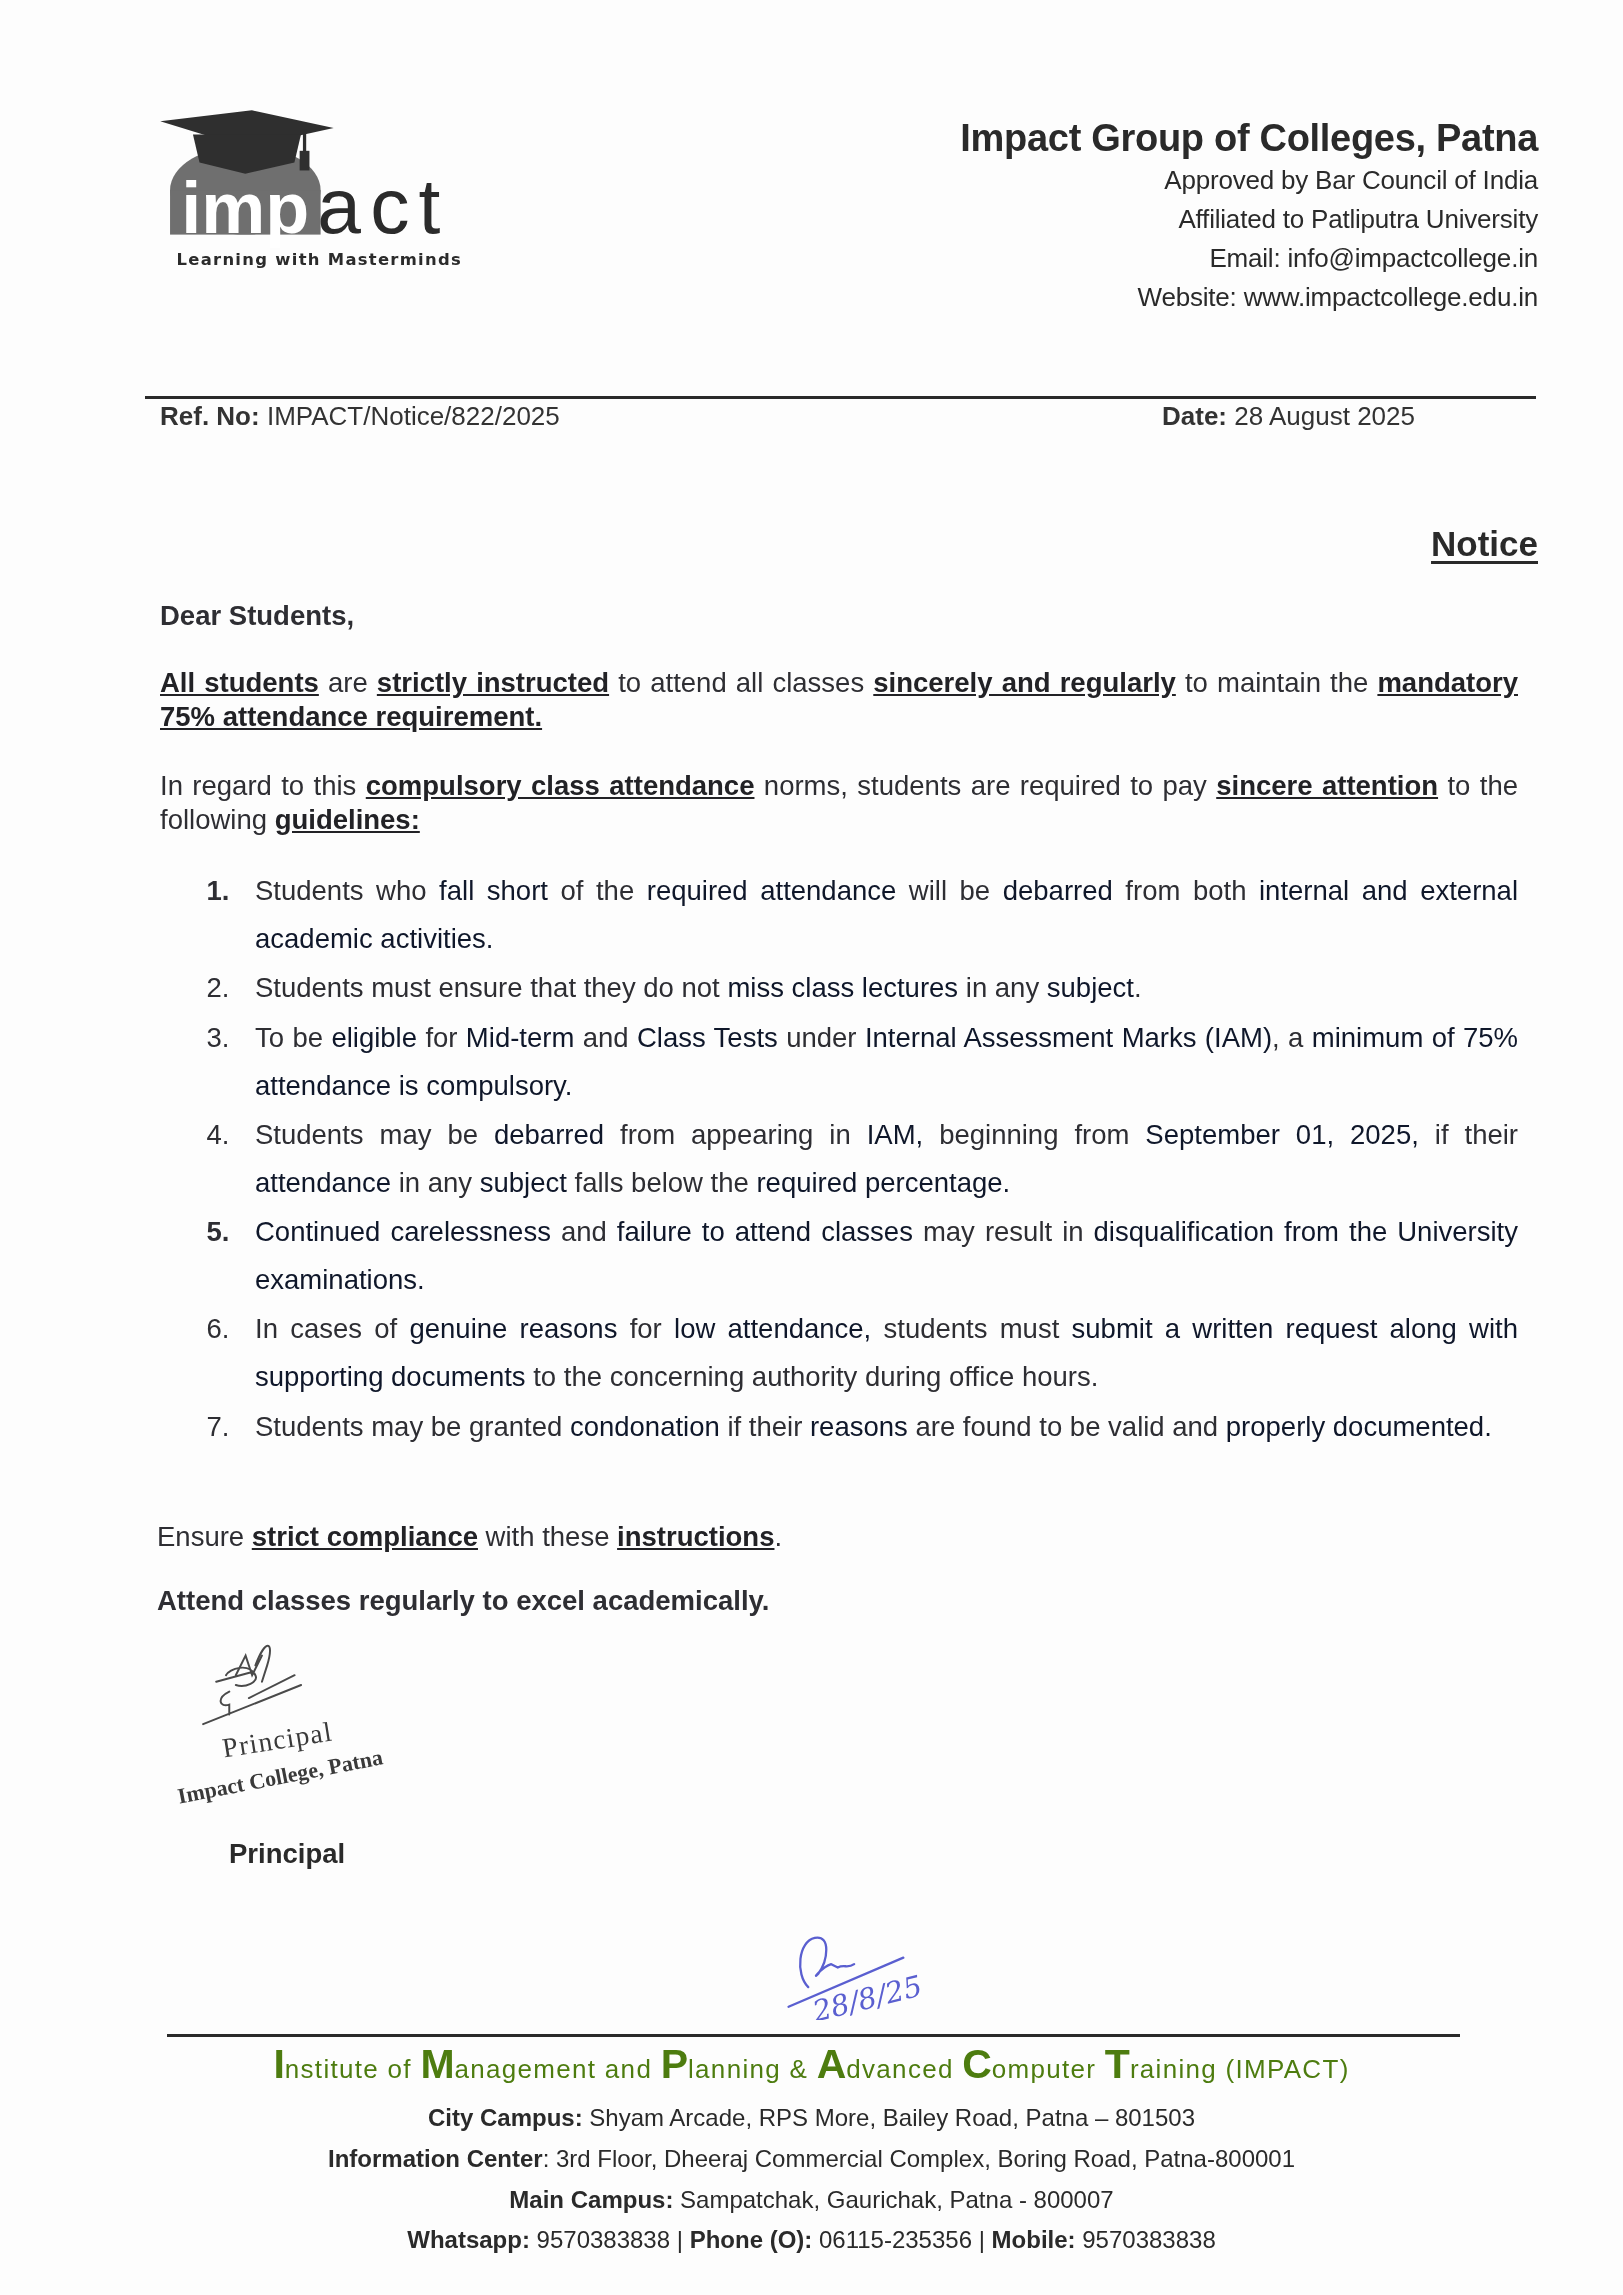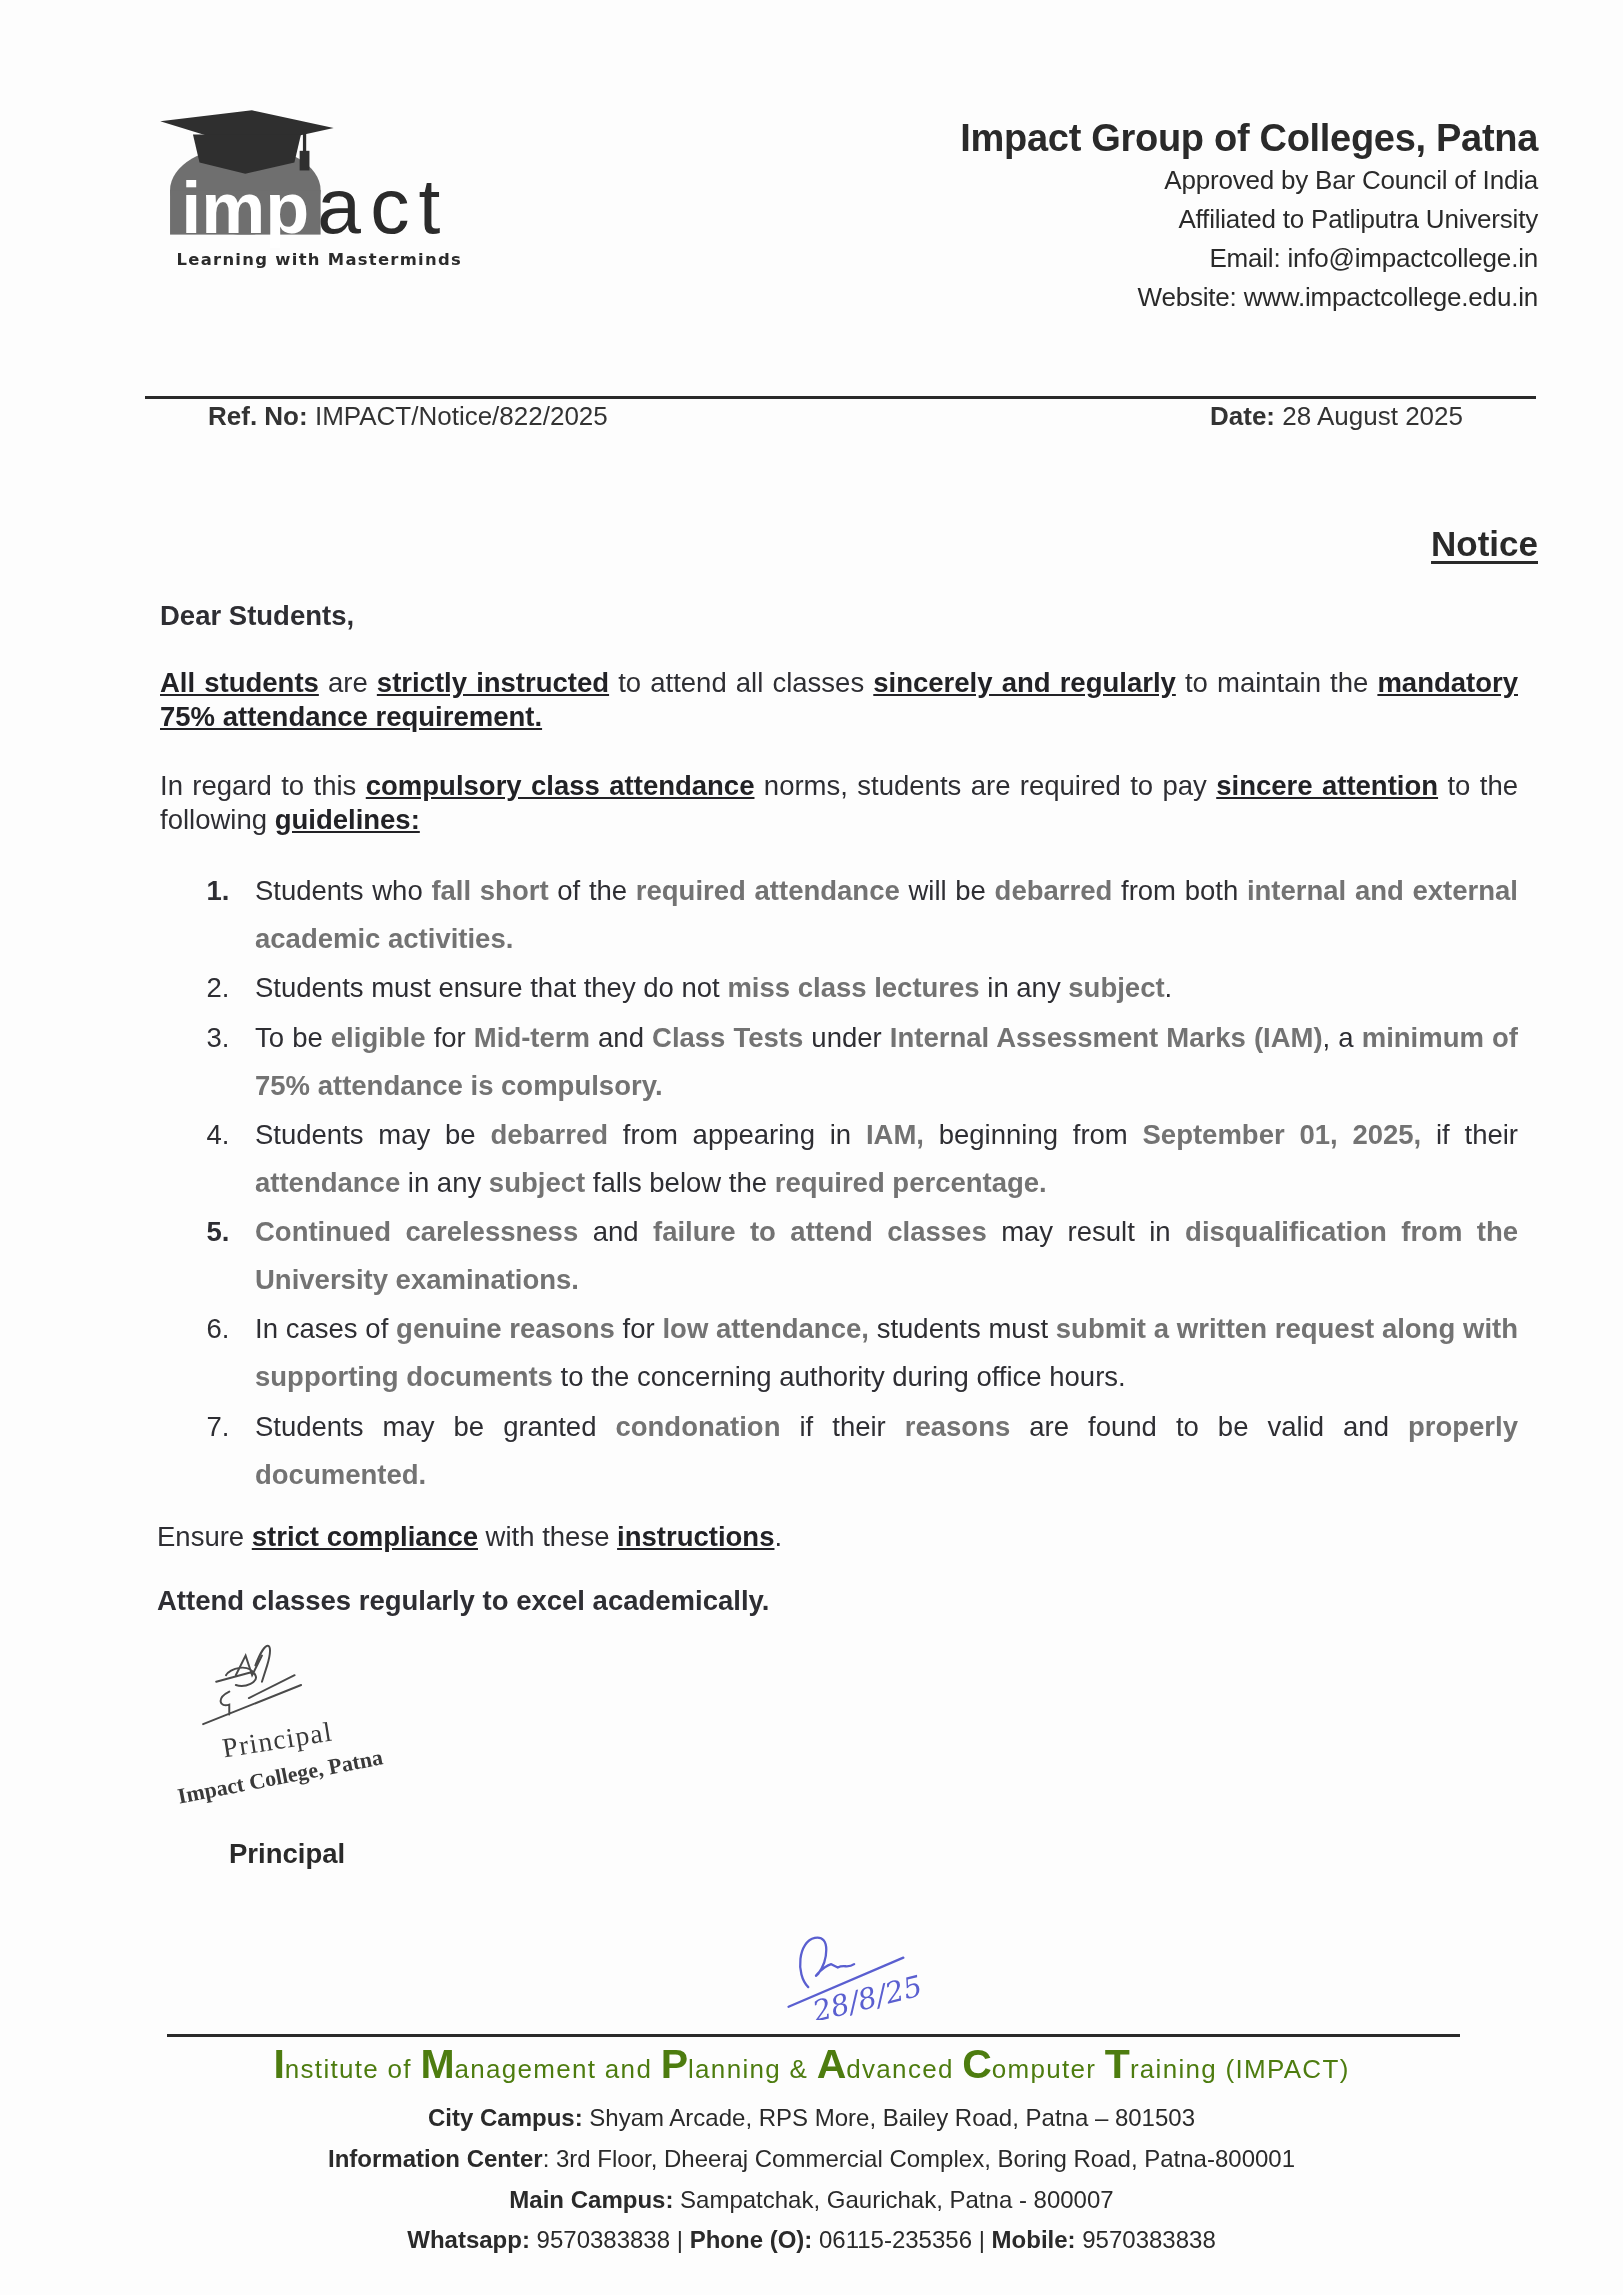--- a/index.html
+++ b/index.html
@@ -76,21 +76,21 @@
       font-size: 26px;
       color: #333;
     }
     .date-line {
       position: absolute;
       left: 1162px;
       top: 401px;
       font-size: 26px;
       color: #333;
     }
-    .lbl { font-weight: bold; margin-left: 48px; }
+    .lbl { font-weight: bold; }
 
     
     .notice-title {
       position: absolute;
       left: 0;
       width: 1538px;
       top: 524px;
       text-align: right;
       font-size: 35px;
       font-weight: bold;
@@ -129,21 +129,21 @@
       line-height: 48px;
       text-align: justify;
       margin-bottom: 1.3px;
     }
     .guidelines li .num {
       position: absolute;
       left: 10.5px;
       top: 0;
     }
     .guidelines li.bold-num .num { font-weight: bold; }
-    .guidelines b { font-weight: bold; color: #737373; }
+    .guidelines b { font-weight: normal; color: #0f172a; }
 
     .closing1 { top: 1520px; left: 157px; }
     .closing2 { top: 1584px; left: 157px; font-weight: bold; }
 
     
     .sign-stamp {
       position: absolute;
       left: 164px;
       top: 1636px;
       width: 275px;

